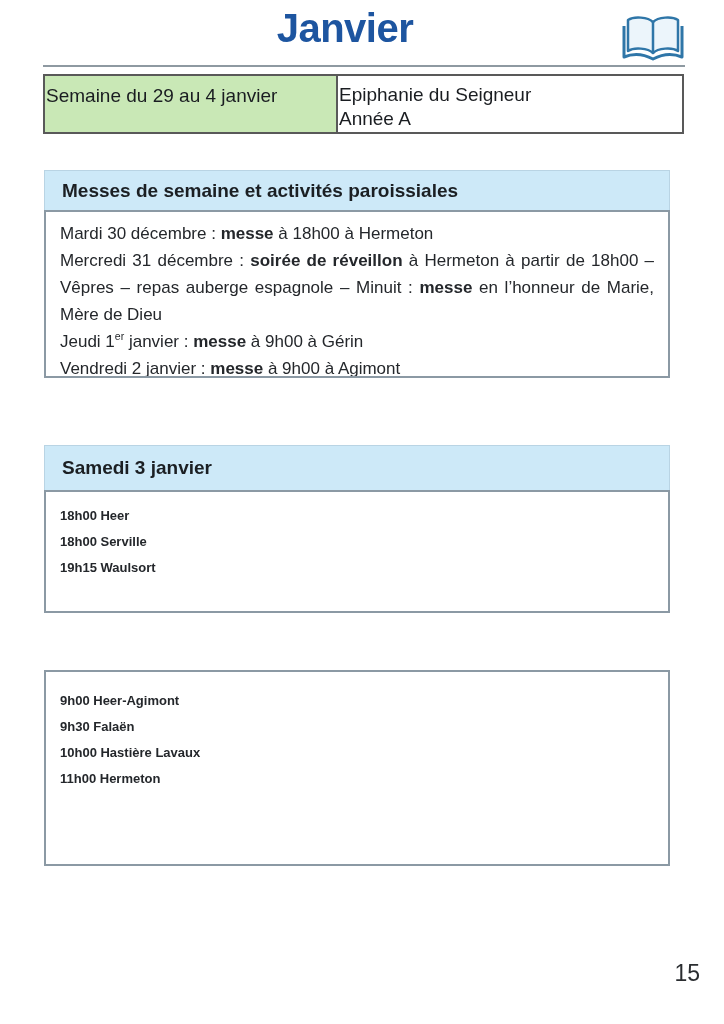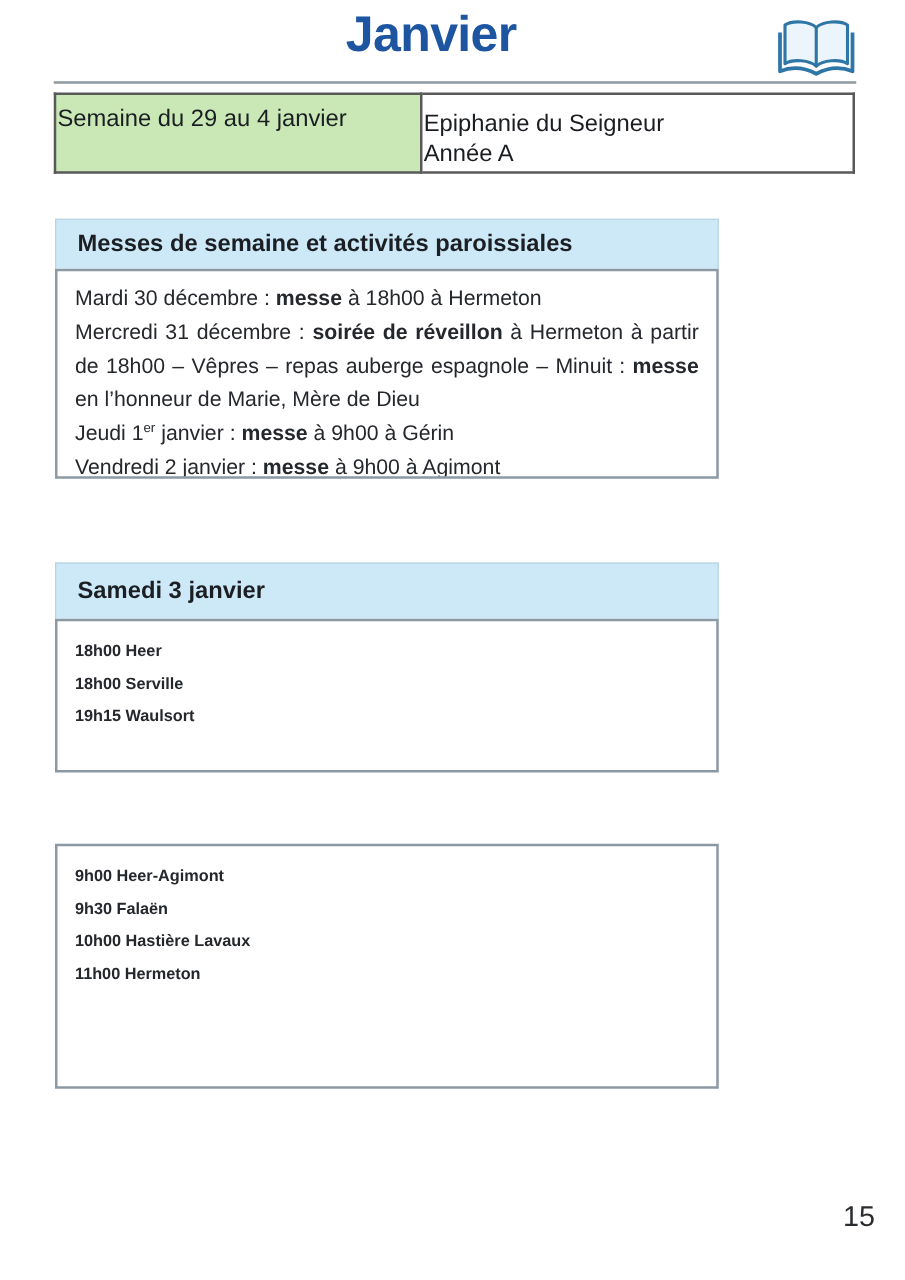--- a/index.html
+++ b/index.html
@@ -28,24 +28,24 @@
   .weektable{
     margin:7px 0 0 43px;width:641px;height:56px;
     border-collapse:collapse;table-layout:fixed;
   }
   .weektable td{
     border:2px solid var(--table_border,#595959);
     vertical-align:top;text-align:left;
     font-size:19px;color:#1a1d21;
   }
   .cell-green{width:293px;background:var(--week_green_bg,#c9e8b6);padding-top:9px;}
-  .cell-white{background:#fff;padding-top:12px;line-height:24px;font-size:18.5px;}
+  .cell-white{background:#fff;padding-top:7px;line-height:24px;font-size:18.5px;}
 
   
-  .sec{margin-left:44px;width:531px;}
+  .sec{margin-left:44px;width:626px;}
   .sec1{margin-top:36px;}
   .sec2{margin-top:67px;}
   .sec3{margin-top:57px;}
   .sec-header{
     background:var(--section_header_bg,#cde9f8);
     border:1px solid #b9d4e4;border-bottom:none;
     display:flex;align-items:center;
     padding-left:17px;
     font-weight:bold;font-size:19px;color:#1b1f23;
   }
@@ -54,21 +54,21 @@
   .sec3 .sec-header{height:44px;}
   .sec-body{
     background:#fff;
     border:2px solid var(--box_border,#8b99a4);
     padding:8px 14px 0 14px;
     font-size:17px;line-height:27px;color:#24272b;
     overflow:hidden;
   }
   .sec1 .sec-body{height:168px;}
   .sec2 .sec-body{height:123px;padding-top:11px;}
-  .sec3 .sec-body{height:196px;padding-top:11px;}
+  .sec3 .sec-body{height:196px;padding-top:16px;}
   .sec1 .tline{text-align:justify;}
   .b{font-weight:bold;}
   sup{font-size:62%;line-height:0;}
   .sec2 .tline,.sec3 .tline{
     font-weight:bold;font-size:13px;line-height:26px;text-align:left;
   }
 
   
   .pagenum{
     position:absolute;right:24px;bottom:37px;

